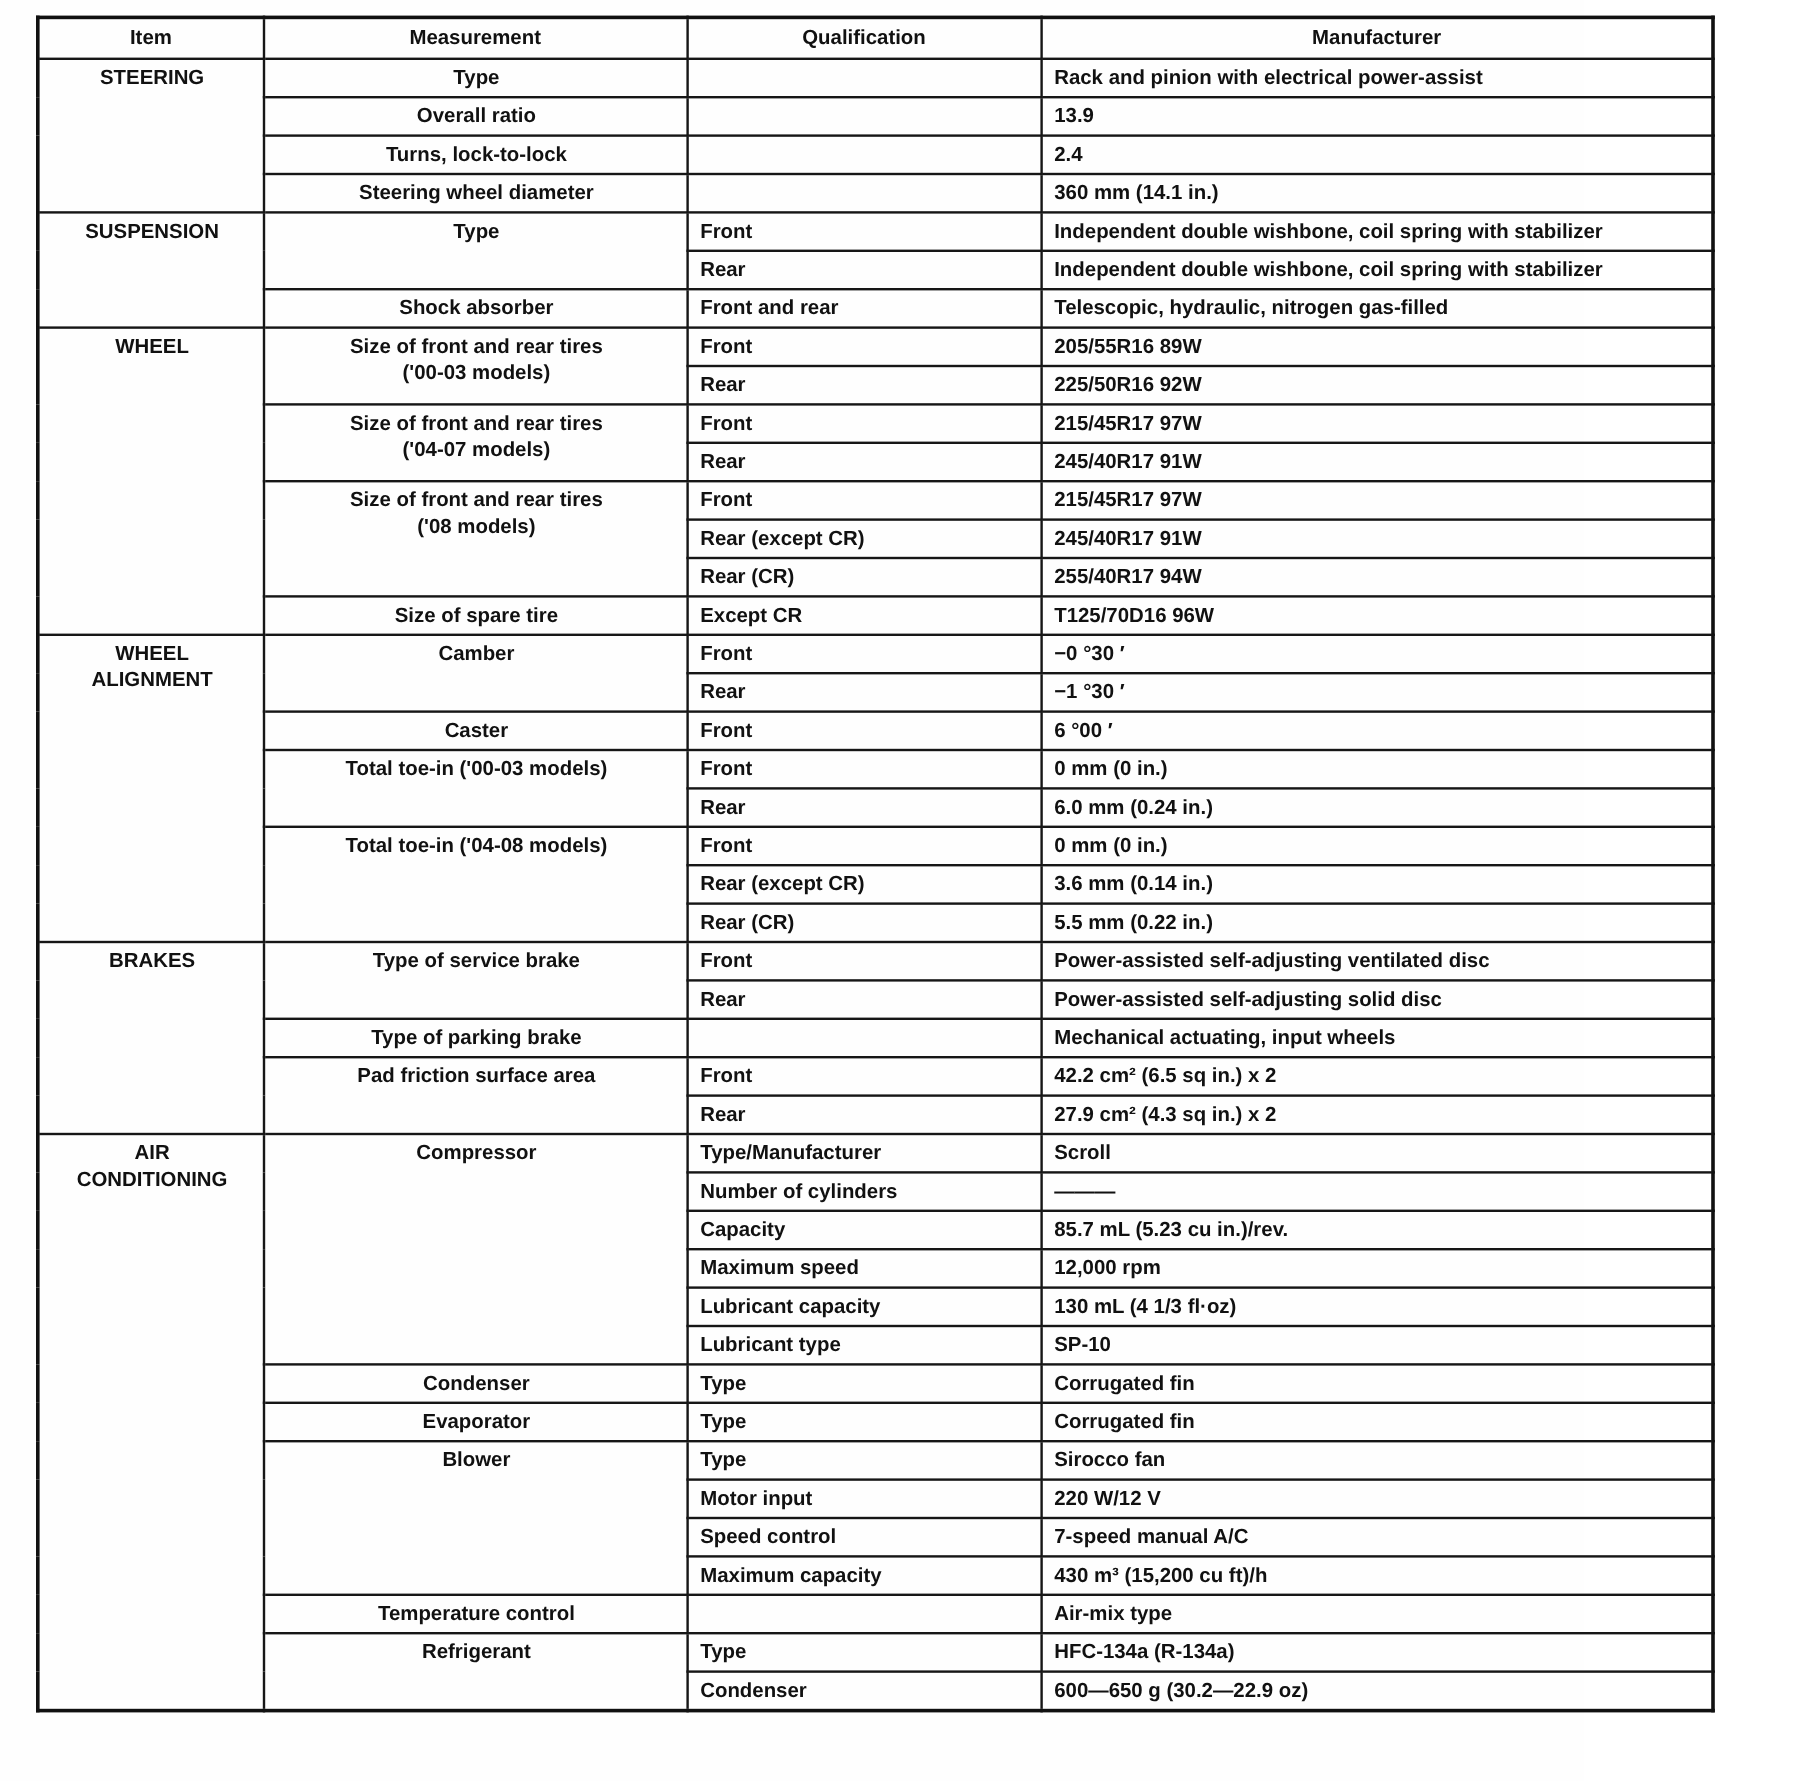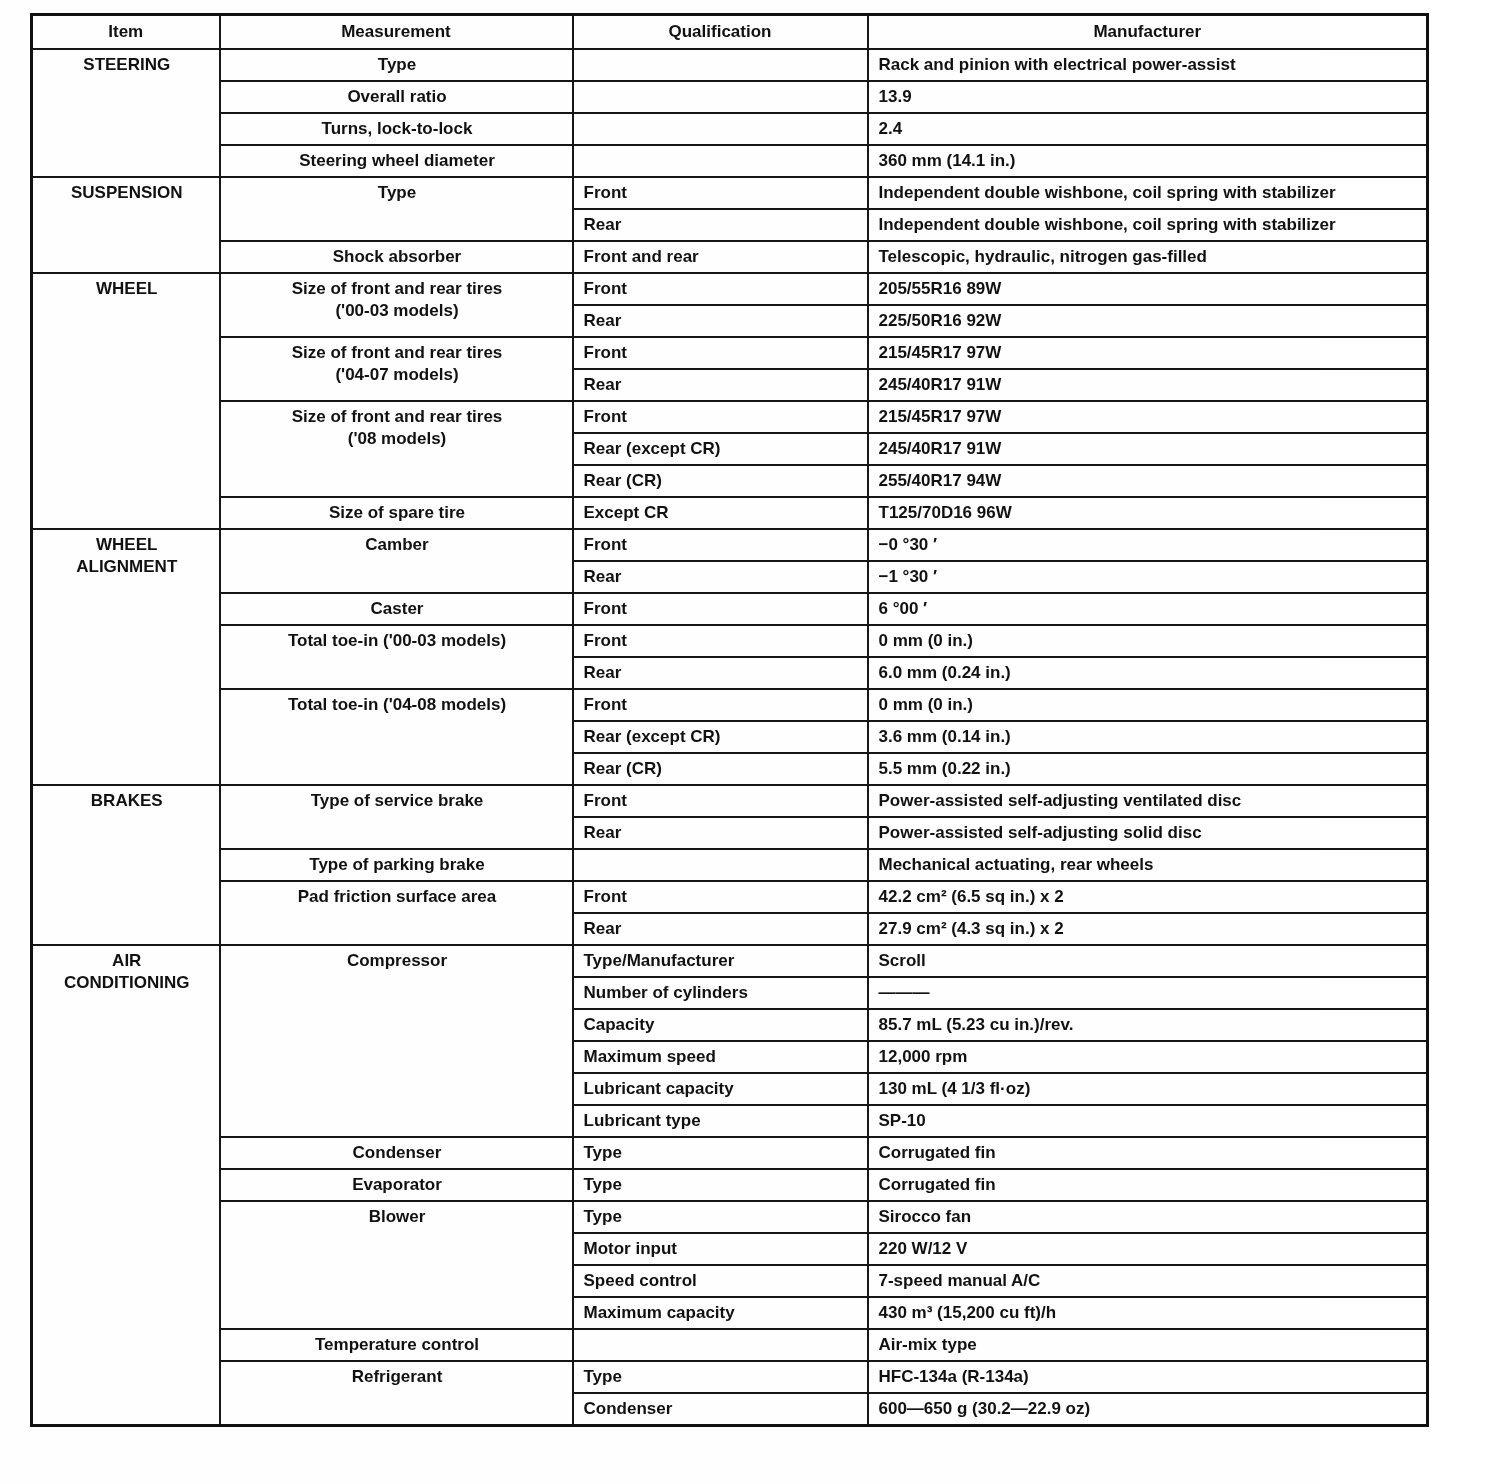--- a/index.html
+++ b/index.html
@@ -186,21 +186,21 @@
           <td class="qualification-cell">Front</td>
           <td class="specification-cell">Power-assisted self-adjusting ventilated disc</td>
         </tr>
         <tr>
           <td class="qualification-cell">Rear</td>
           <td class="specification-cell">Power-assisted self-adjusting solid disc</td>
         </tr>
         <tr>
           <td rowspan="1" class="measurement-cell">Type of parking brake</td>
           <td class="qualification-cell"></td>
-          <td class="specification-cell">Mechanical actuating, rear wheels</td>
+          <td class="specification-cell">Mechanical actuating, input wheels</td>
         </tr>
         <tr>
           <td rowspan="2" class="measurement-cell">Pad friction surface area</td>
           <td class="qualification-cell">Front</td>
           <td class="specification-cell">42.2 cm² (6.5 sq in.) x 2</td>
         </tr>
         <tr>
           <td class="qualification-cell">Rear</td>
           <td class="specification-cell">27.9 cm² (4.3 sq in.) x 2</td>
         </tr>

